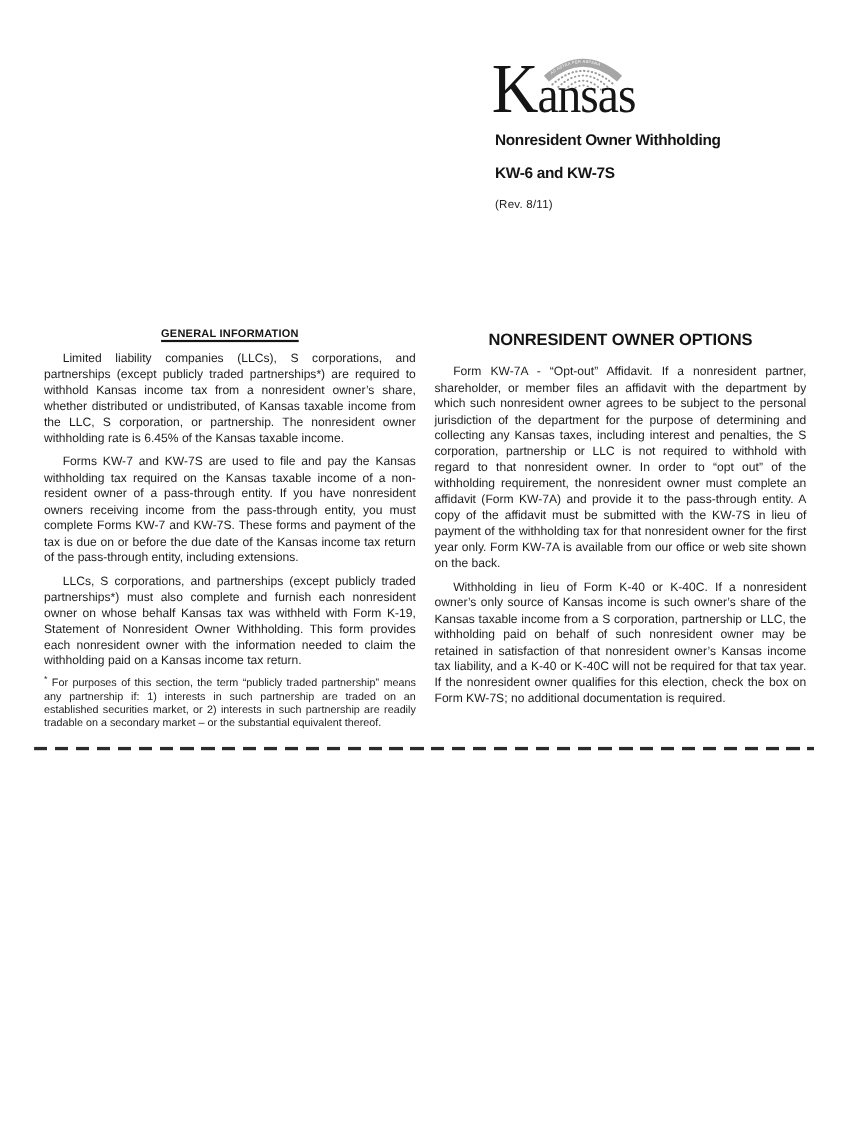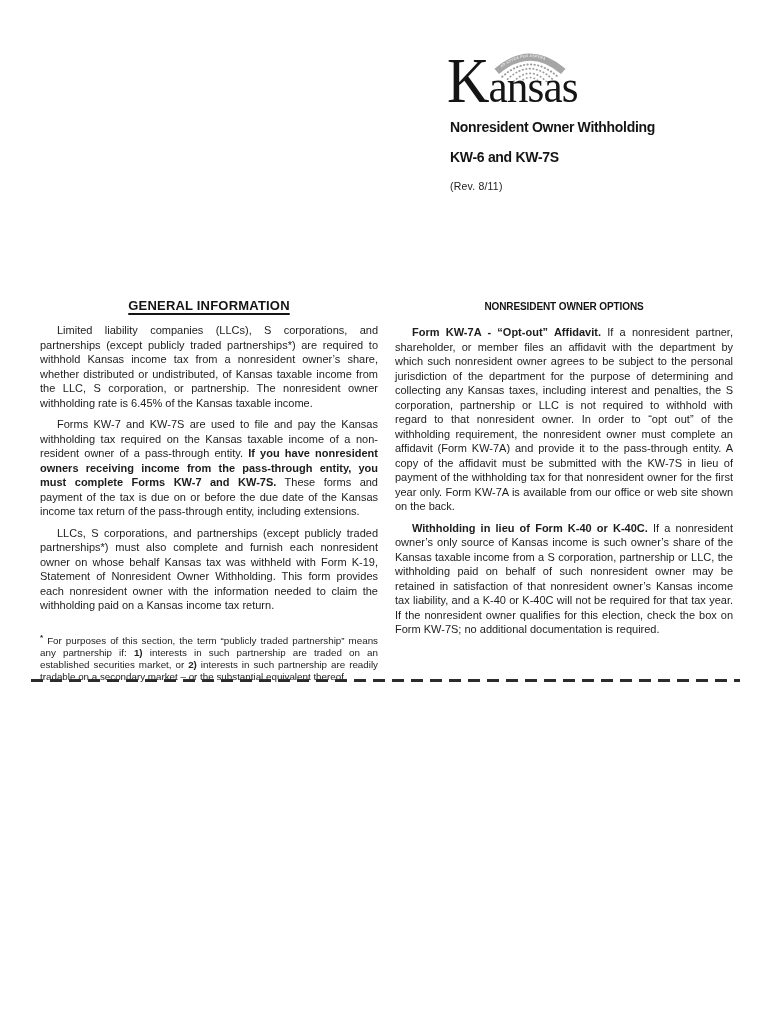--- a/index.html
+++ b/index.html
@@ -27,37 +27,37 @@
     letter-spacing:-0.3px; white-space:nowrap; color:#141414;
   }
   .rev { font-size:10.5px; margin-top:8px; color:#222; letter-spacing:0.2px; }
 
   
   .columns {
     position:absolute; left:40px; top:298px; width:693px;
     display:grid; grid-template-columns:338px 338px; column-gap:17px;
   }
   .col-heading {
-    font-size:13px; font-weight:bold; text-align:center; color:#141414;
+    font-size:10px; font-weight:bold; text-align:center; color:#141414;
     letter-spacing:0.2px; margin:0 0 10px;
   }
   .col-heading.underlined {
     text-decoration:underline; text-decoration-thickness:1.5px; text-underline-offset:2.5px;
   }
-  .col-heading.small { font-size:10px; letter-spacing:-0.1px; margin:3px 0 13px; }
+  .col-heading.small { font-size:15px; letter-spacing:-0.1px; margin:3px 0 13px; }
   .body-para {
     font-size:11px; line-height:14.5px; text-align:justify;
     text-indent:17px; margin:0 0 7px; color:#1c1c1c;
   }
   .footnote {
     font-size:9.8px; line-height:12.3px; text-align:justify;
-    margin:22px 0 0; color:#1c1c1c;
+    margin:7px 0 0; color:#1c1c1c;
   }
   .footnote sup { font-size:8px; line-height:0; }
-  .bold { font-weight:bold; }
+  .bold { font-weight:normal; }
 
   
   .dashed-divider {
     position:absolute; left:31px; top:679px; width:709px; height:3px;
     background:repeating-linear-gradient(90deg, #2c2c2c 0 12px, transparent 12px 19px);
   }
 </style>
 </head>
 <body>
 

